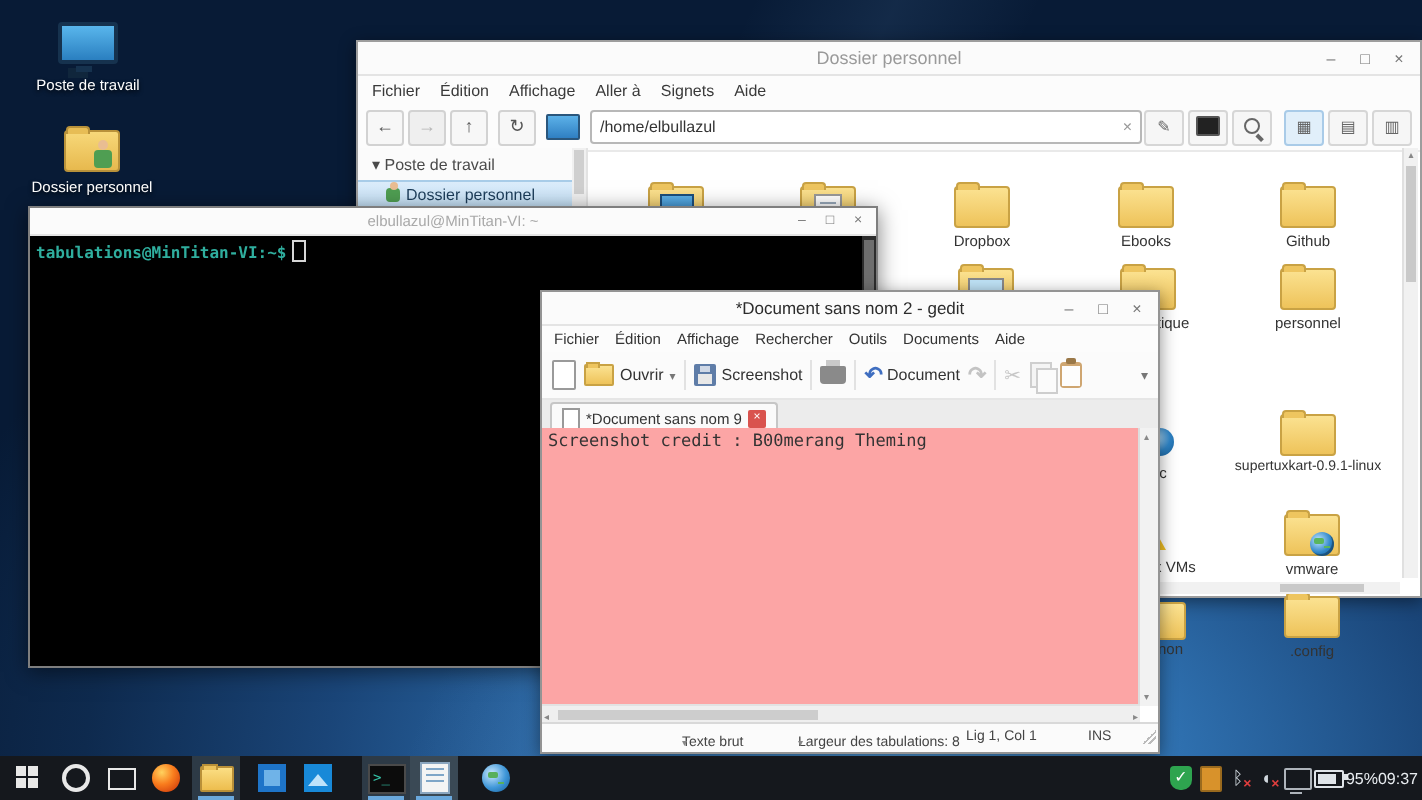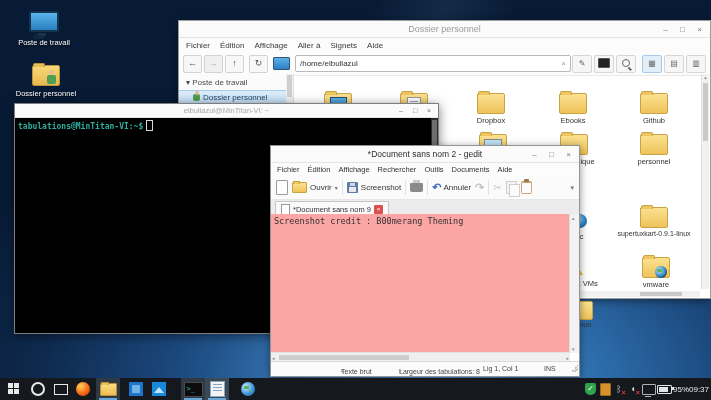--- a/index.html
+++ b/index.html
@@ -340,20 +340,24 @@
     <div class="fitem" style="left:441px;top:183px;">
       <div class="folder">
           <span class="emb-globe"></span>
         </div>
       <span class="lbl">vmware</span>
     </div>
 
     <div class="abs" style="left:396px;top:227px;width:16px;height:17px;
          background:linear-gradient(#fbe291,#eec35a);border:1px solid #c9a244;border-radius:2px;"></div>
     <span class="frag" style="left:400px;top:246px;">non</span>
+    <div class="fitem" style="left:441px;top:224px;">
+      <div class="folder"></div>
+      <span class="lbl">.config</span>
+    </div>
   </div>
   <div id="fm-vscroll">
     <span>▴</span><span class="thumb"></span>
   </div>
   <div id="fm-hscroll">
       <span class="thumb"></span>
     </div>
 </div>
 
 <div id="term" class="abs win">
@@ -401,21 +405,21 @@
     <span class="tsep"></span>
     <span style="display:flex;align-items:center;gap:3px;">
       <span class="floppy"></span>
       <span>Screenshot</span>
     </span>
     <span class="tsep"></span>
     <span class="printer"></span>
     <span class="tsep"></span>
     <span style="display:flex;align-items:center;gap:2px;">
       <span class="undo-g">↶</span>
-      <span>Annuler</span>
+      <span>Document</span>
     </span>
     <span class="redo-g">↷</span>
     <span class="tsep"></span>
     <span class="cut-g">✂</span>
     <span class="copypages"></span>
     <span class="clipboard"></span>
     <span style="flex:1;"></span>
     <span style="font-size:7px;color:#777;">▾</span>
   </div>
   <div id="ged-tabbar">

